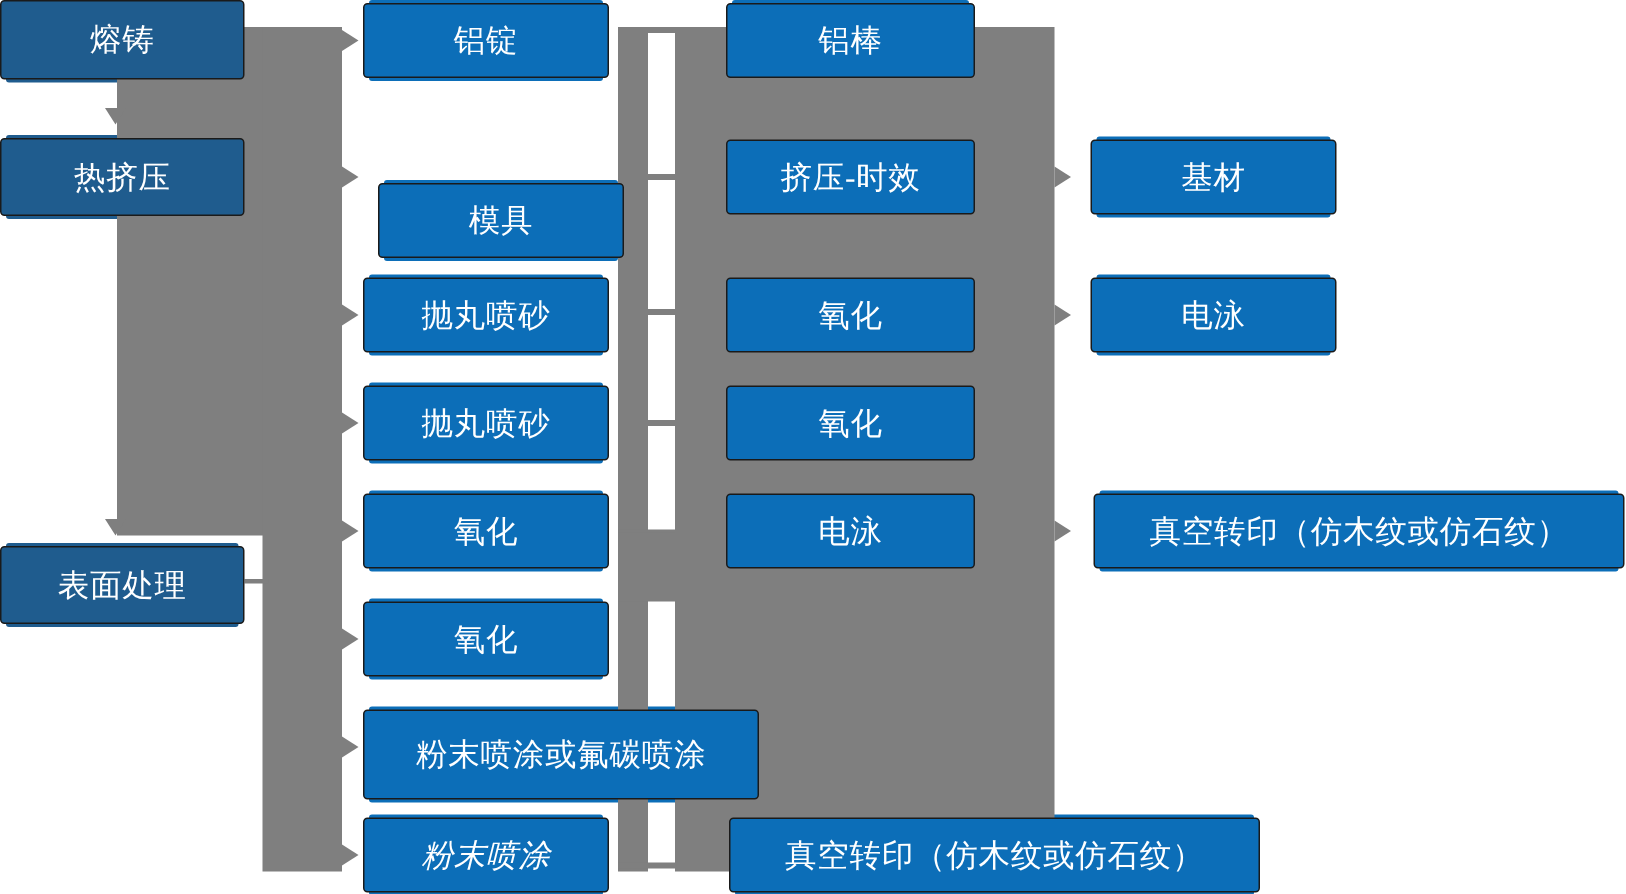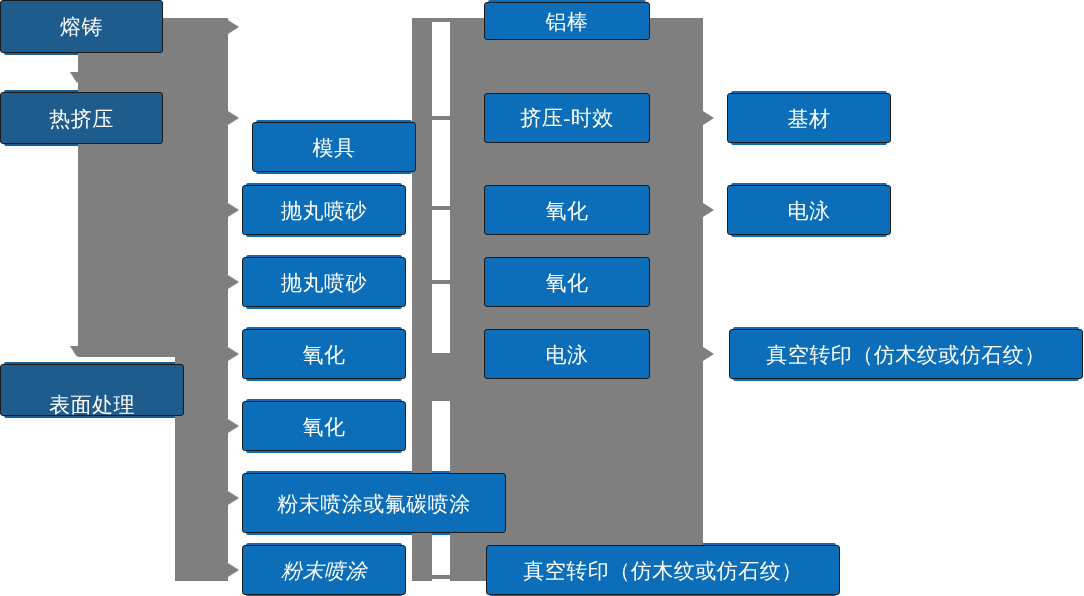--- a/index.html
+++ b/index.html
@@ -101,24 +101,27 @@
   <div class="arrow-r" style="left:703px;top:111px;"></div>
   <div class="arrow-r" style="left:703px;top:203px;"></div>
   <div class="arrow-r" style="left:703px;top:347px;"></div>
 
   <div class="box dark" style="left:0px;top:0px;width:163px;height:53px;">
     <span>熔铸</span>
   </div>
   <div class="box dark" style="left:0px;top:92px;width:163px;height:52px;text-align:right;">
     <span>热挤压</span>
   </div>
-  <div class="box dark" style="left:0px;top:364px;width:184px;height:52px;align-items:flex-end;">
+  <div class="box dark" style="left:0px;top:364px;width:163px;height:52px;">
     <span>表面处理</span>
   </div>
 
+  <div class="box mid" style="left:242px;top:2px;width:164px;height:50px;">
+    <span>铝锭</span>
+  </div>
   <div class="box mid" style="left:252px;top:93px;width:164px;height:50px;margin-top:29px;">
     <span>模具</span>
   </div>
   <div class="box mid" style="left:242px;top:185px;width:164px;height:50px;">
     <span>抛丸喷砂</span>
   </div>
   <div class="box mid" style="left:242px;top:257px;width:164px;height:50px;">
     <span>抛丸喷砂</span>
   </div>
   <div class="box mid" style="left:242px;top:329px;width:164px;height:50px;">
@@ -127,21 +130,21 @@
   <div class="box mid" style="left:242px;top:401px;width:164px;height:50px;">
     <span>氧化</span>
   </div>
   <div class="box mid" style="left:242px;top:473px;width:264px;height:60px;">
     <span>粉末喷涂或氟碳喷涂</span>
   </div>
   <div class="box mid" style="left:242px;top:545px;width:164px;height:50px;font-style:italic;">
     <span>粉末喷涂</span>
   </div>
 
-  <div class="box mid" style="left:484px;top:2px;width:166px;height:38px;">
+  <div class="box mid" style="left:484px;top:2px;width:166px;height:50px;">
     <span>铝棒</span>
   </div>
   <div class="box mid" style="left:484px;top:93px;width:166px;height:50px;font-family:Liberation Serif, serif;">
     <span>挤压-时效</span>
   </div>
   <div class="box mid" style="left:484px;top:185px;width:166px;height:50px;">
     <span>氧化</span>
   </div>
   <div class="box mid" style="left:484px;top:257px;width:166px;height:50px;">
     <span>氧化</span>

